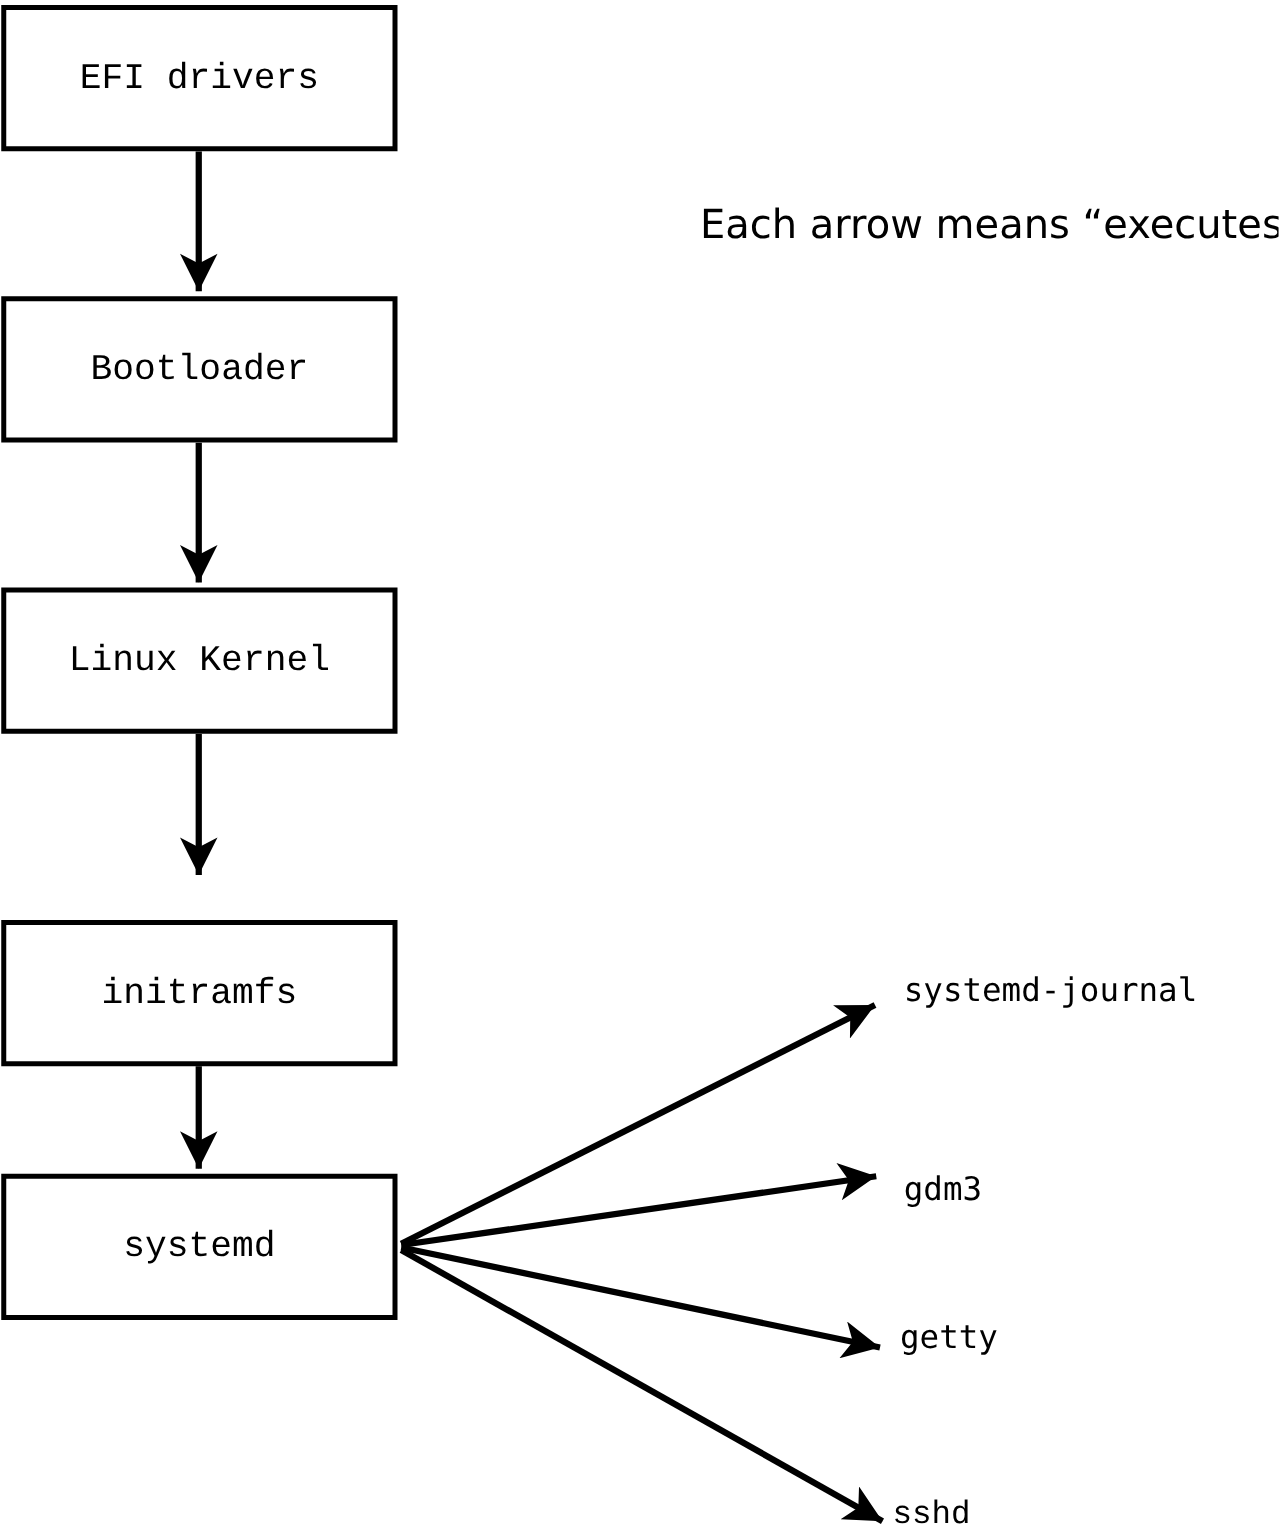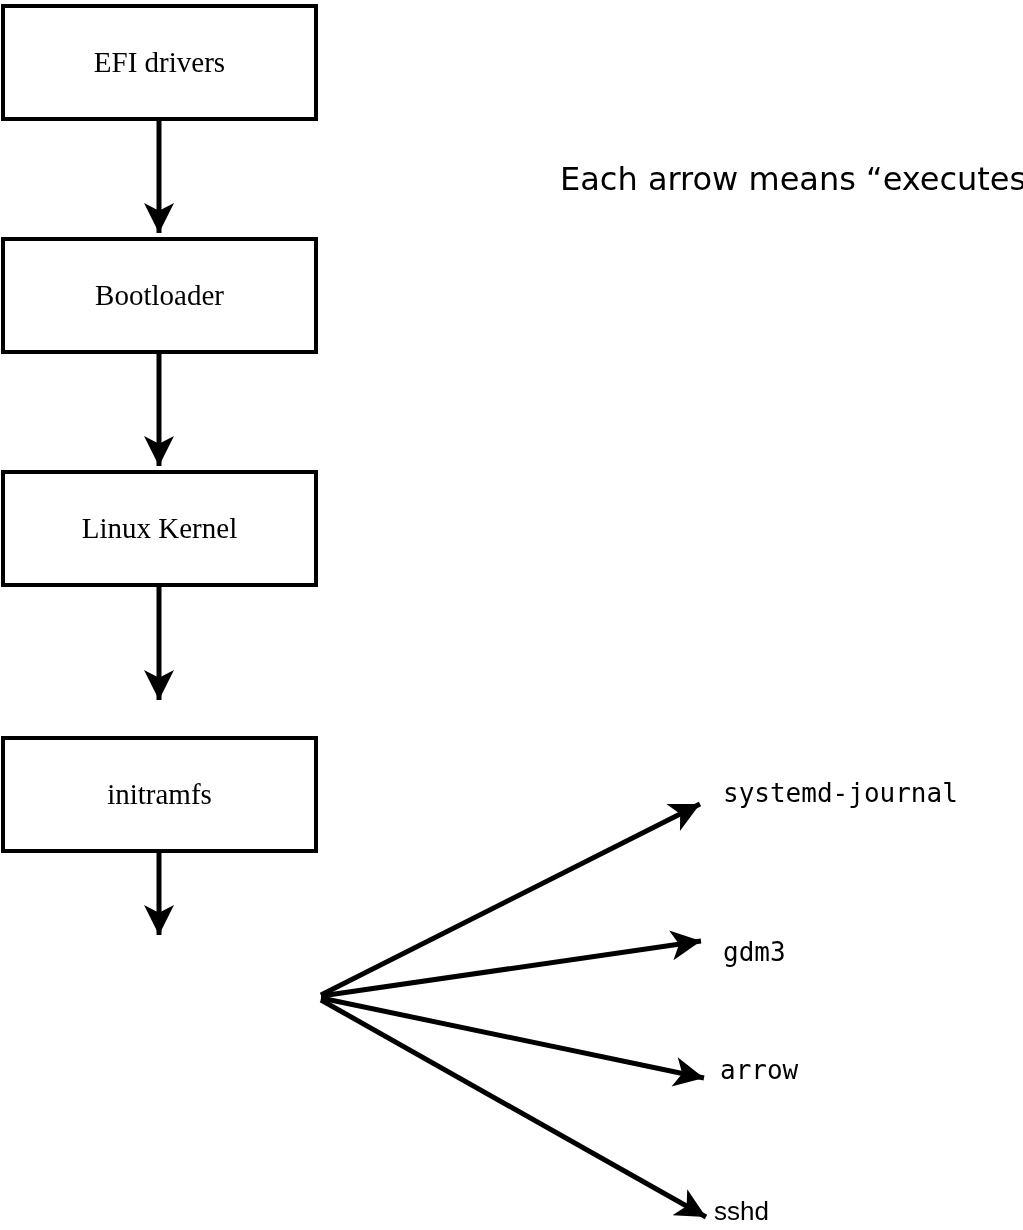--- a/index.html
+++ b/index.html
@@ -28,34 +28,34 @@
     width: 317px;
     height: 117px;
     box-sizing: border-box;
     border: 4px solid #000000;
     background: #ffffff;
     display: flex;
     align-items: center;
     justify-content: center;
   }
   .node-label {
-    font-family: Liberation Serif, serif;
+    font-family: Liberation Mono, monospace;
     font-size: 29px;
     line-height: 1;
     white-space: nowrap;
   }
   .proc-label {
     position: absolute;
     font-family: "DejaVu Sans Mono", monospace;
     font-size: 26px;
     line-height: 1;
     white-space: nowrap;
   }
   .proc-label.sans {
-    font-family: Liberation Sans, sans-serif;
+    font-family: Liberation Mono, monospace;
   }
   .caption {
     position: absolute;
     left: 560px;
     top: 163px;
     font-family: "DejaVu Sans", sans-serif;
     font-size: 32px;
     line-height: 1;
     white-space: nowrap;
   }
@@ -94,22 +94,25 @@
   </div>
 
   <div class="node-box" style="top:470px">
     <span class="node-label">Linux Kernel</span>
   </div>
 
   <div class="node-box" style="top:736px">
     <span class="node-label">initramfs</span>
   </div>
 
+  <div class="node-box" style="top:939px">
+    <span class="node-label">systemd</span>
+  </div>
 
   <div class="proc-label" style="left:723px; top:780px">systemd-journal</div>
 
   <div class="proc-label" style="left:723px; top:939px">gdm3</div>
 
-  <div class="proc-label" style="left:720px; top:1057px">arrow</div>
+  <div class="proc-label" style="left:720px; top:1057px">getty</div>
 
   <div class="proc-label sans" style="left:714px; top:1198px">sshd</div>
 
 </div>
 
 </body></html>

